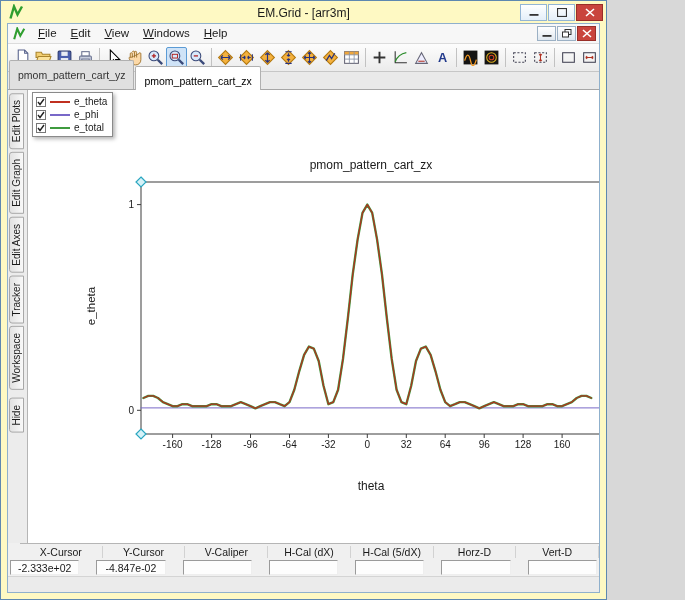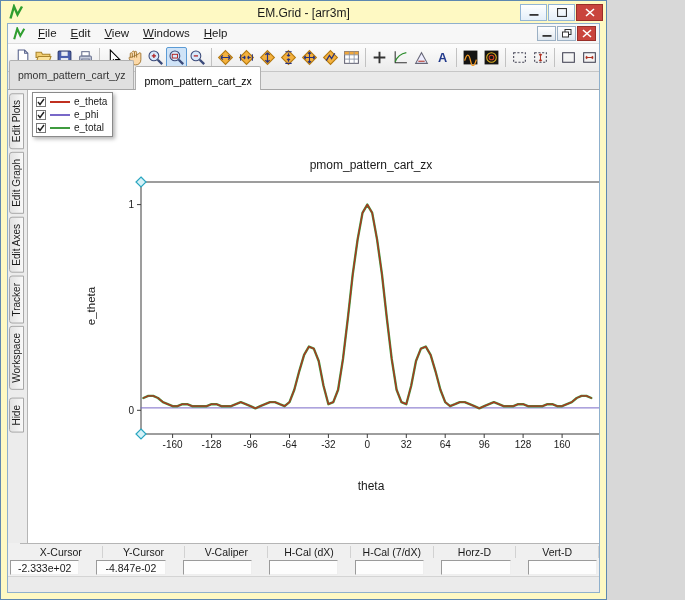--- a/index.html
+++ b/index.html
@@ -405,21 +405,21 @@
             </div>
           </div>
       </div>
     </div>
 
     <div class="status-headers">
         <span class="scol">X-Cursor</span>
         <span class="scol">Y-Cursor</span>
         <span class="scol">V-Caliper</span>
         <span class="scol">H-Cal (dX)</span>
-        <span class="scol">H-Cal (7/dX)</span>
+        <span class="scol">H-Cal (5/dX)</span>
         <span class="scol">Horz-D</span>
         <span class="scol">Vert-D</span>
       </div>
     <div class="status-values">
         <span class="sval">-2.333e+02</span>
         <span class="sval">-4.847e-02</span>
         <span class="sval"></span>
         <span class="sval"></span>
         <span class="sval"></span>
         <span class="sval"></span>

